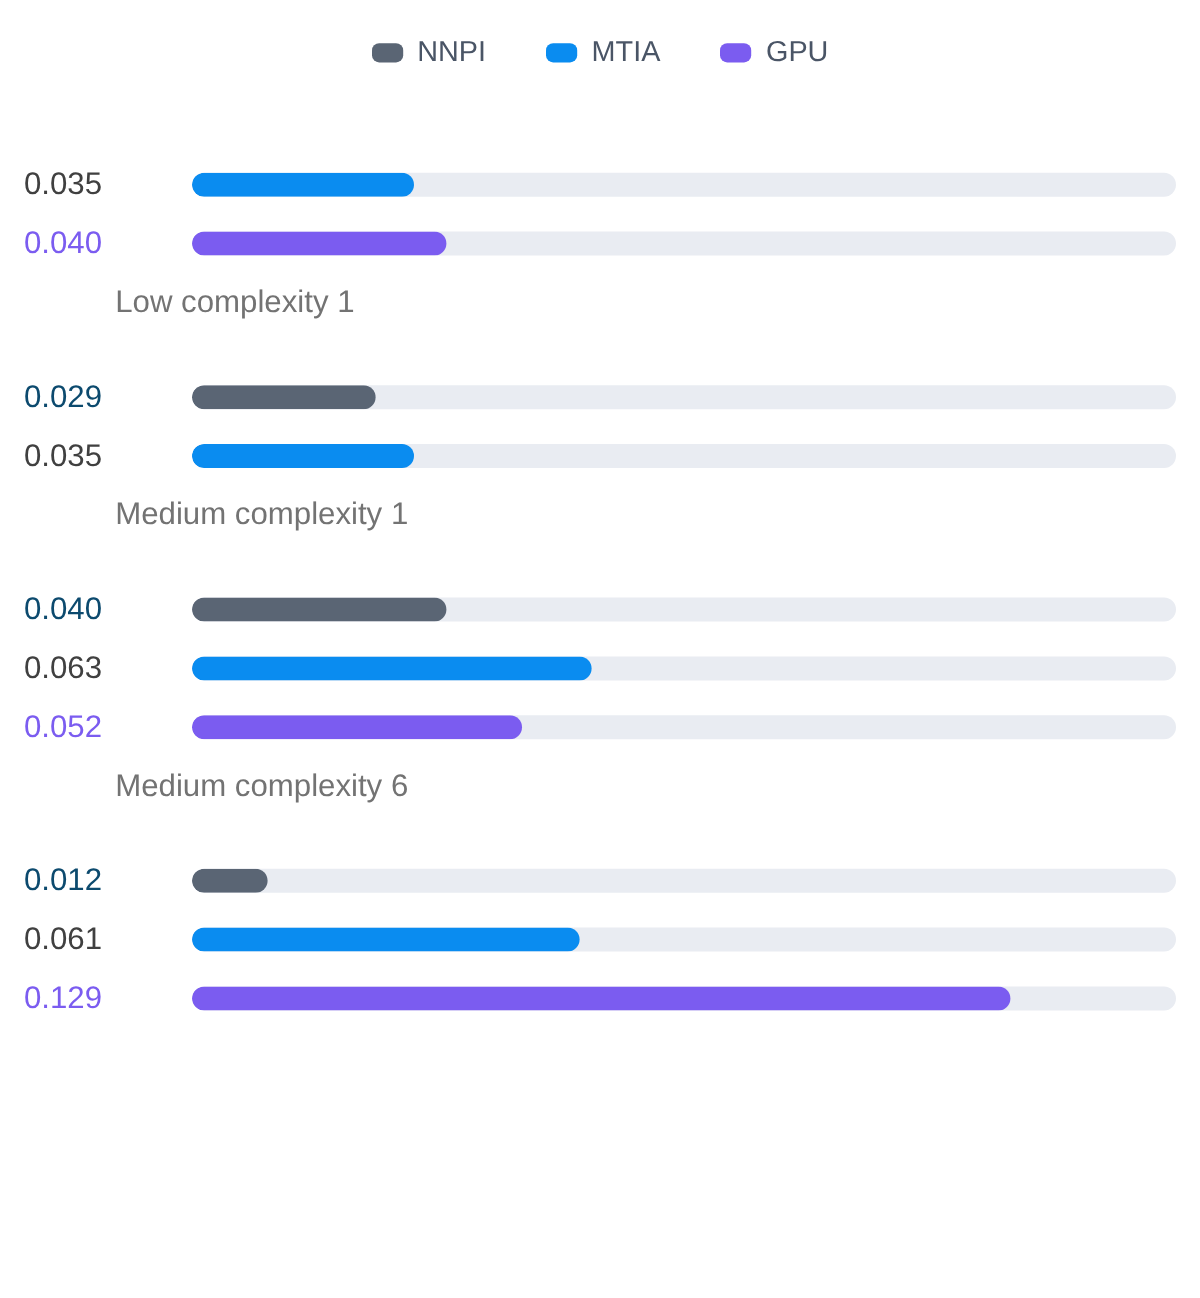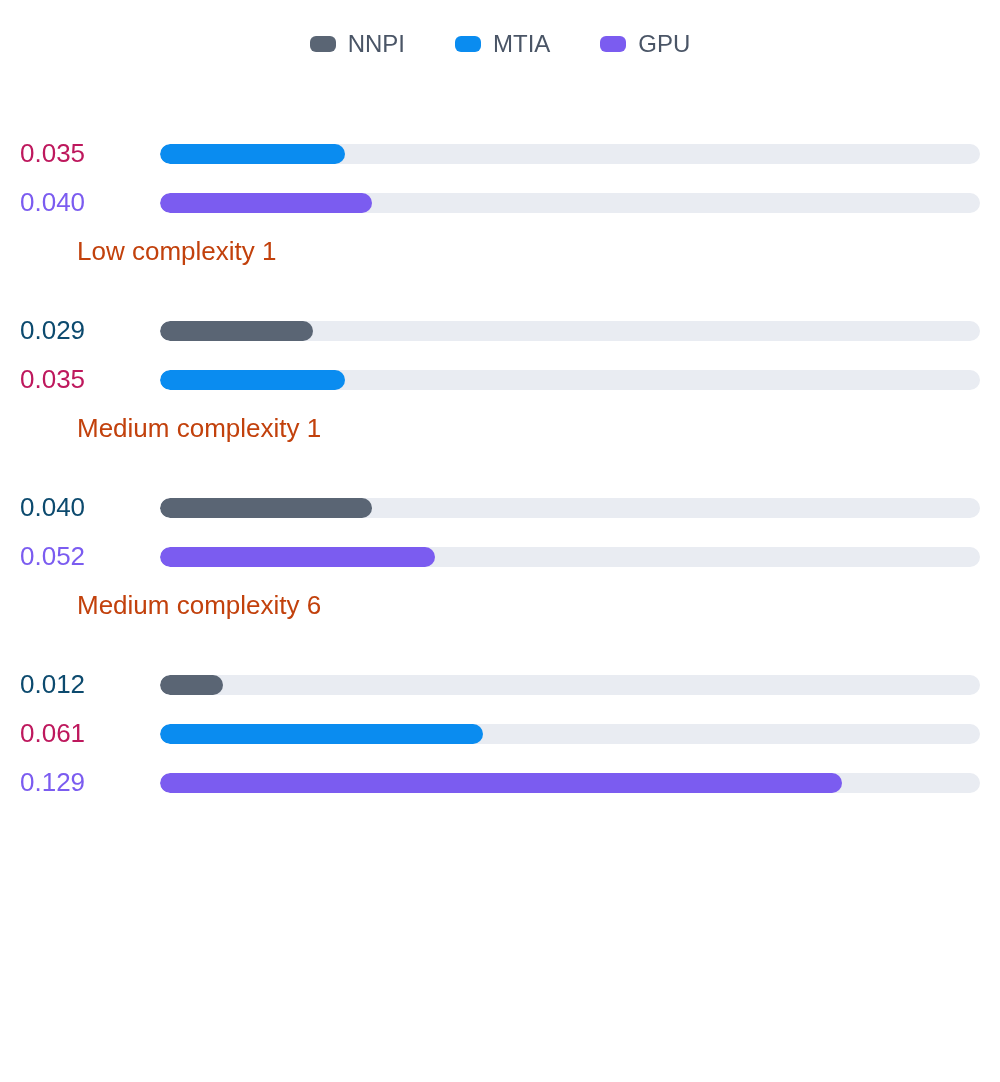--- a/index.html
+++ b/index.html
@@ -57,29 +57,29 @@
       position: relative;
       overflow: hidden;
       margin-right: 10px;
     }
     .bar-fill {
       height: 100%;
       border-radius: 10px;
     }
     .group-label {
       font-size: 26px;
-      color: #c2410c;
-      margin-left: 67px;
+      color: #737373;
+      margin-left: 86px;
       margin-top: 8px;
     }
     .c-nnpi { background: #5a6574; }
     .c-mtia { background: #0a8cf0; }
     .c-gpu  { background: #7b5cf0; }
     .t-nnpi { color: #0c4a6e; }
-    .t-mtia { color: #be185d; }
+    .t-mtia { color: #404040; }
     .t-gpu  { color: #7b5cf0; }
   </style>
 </head>
 <body>
 
 <div class="legend">
   <div class="legend-item">
     <span class="legend-swatch c-nnpi"></span>
     <span class="legend-label">NNPI</span>
   </div>
@@ -125,20 +125,26 @@
       <div class="group-label">Medium complexity 1</div>
     </div>
     <div class="group">
       <div class="bar-row">
         <div class="bar-value t-nnpi">0.040</div>
         <div class="bar-track">
           <div class="bar-fill c-nnpi" style="width: 25.81%;"></div>
         </div>
       </div>
       <div class="bar-row">
+        <div class="bar-value t-mtia">0.063</div>
+        <div class="bar-track">
+          <div class="bar-fill c-mtia" style="width: 40.65%;"></div>
+        </div>
+      </div>
+      <div class="bar-row">
         <div class="bar-value t-gpu">0.052</div>
         <div class="bar-track">
           <div class="bar-fill c-gpu" style="width: 33.55%;"></div>
         </div>
       </div>
       <div class="group-label">Medium complexity 6</div>
     </div>
     <div class="group">
       <div class="bar-row">
         <div class="bar-value t-nnpi">0.012</div>

